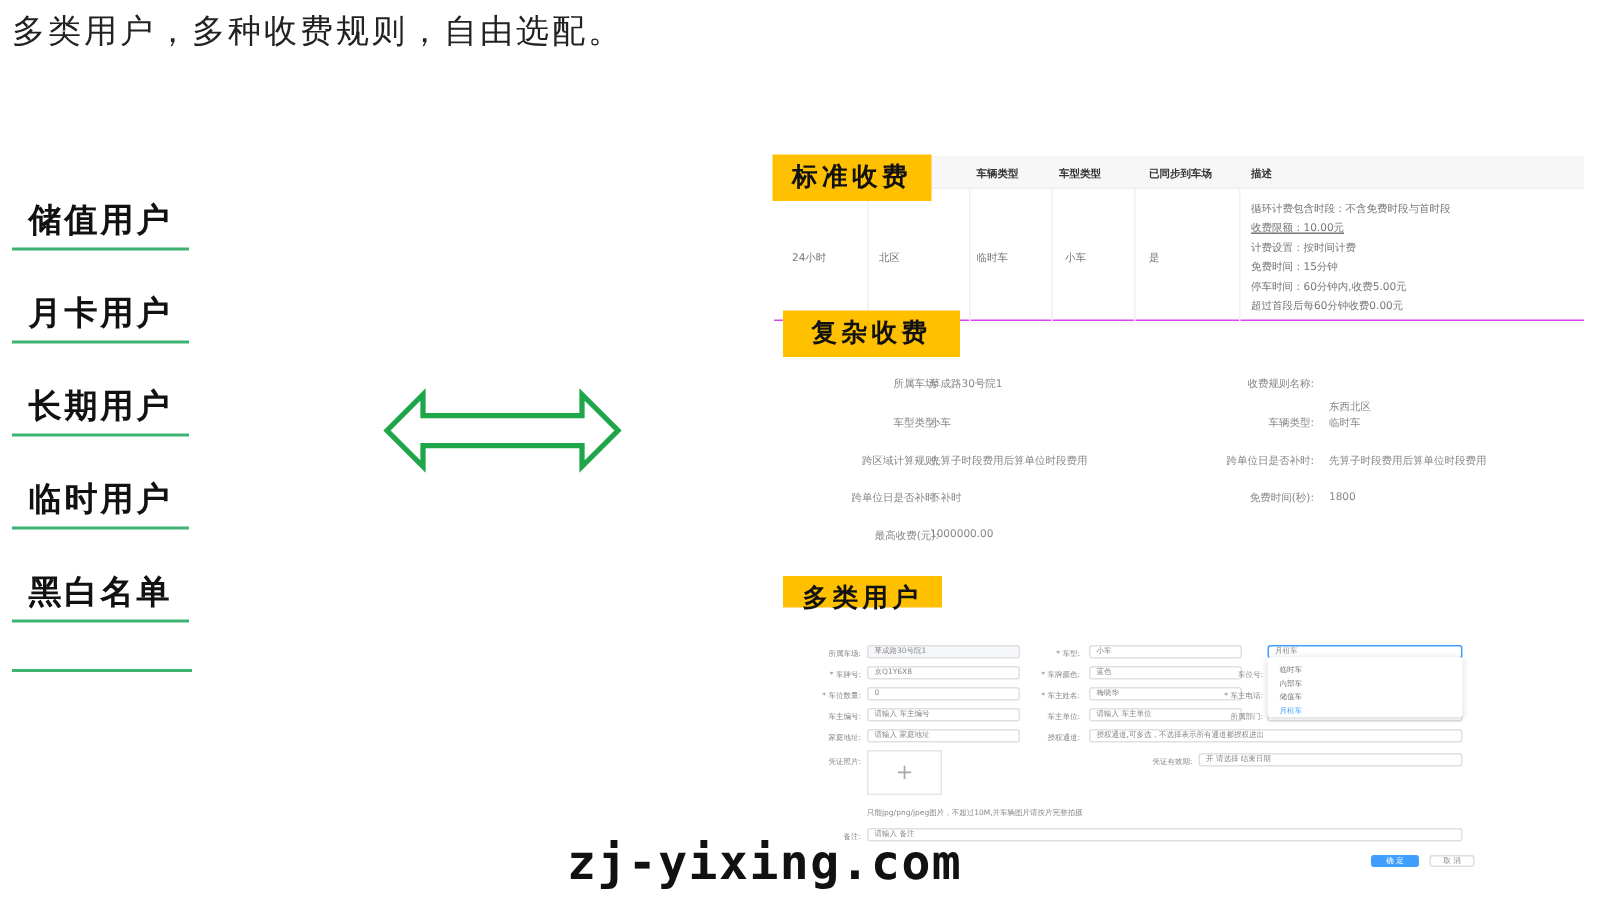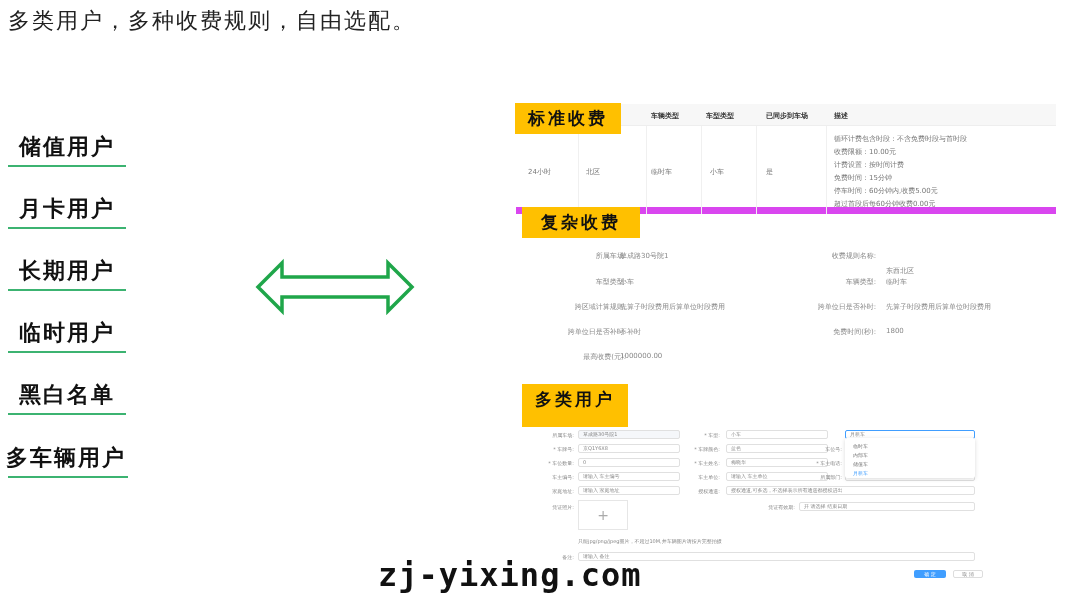--- a/index.html
+++ b/index.html
@@ -4,21 +4,21 @@
 <style>
   * { box-sizing: border-box; margin: 0; padding: 0; }
   body { width: 1076px; height: 603px; background: #ffffff; position: relative; overflow: hidden; font-family: "DejaVu Sans", sans-serif; }
   .headline { position: absolute; left: 8px; top: 6px; font-family: "DejaVu Serif", serif; font-size: 22px; color: #222; letter-spacing: 2px; }
   .user-type { position: absolute; width: 118px; text-align: center; font-family: "DejaVu Serif", serif; font-weight: bold; font-size: 22px; color: #111; letter-spacing: 2px; }
   .user-type .line { position: absolute; left: 0; right: 0; bottom: -5px; height: 2px; background: #3cb371; }
   .arrow { position: absolute; left: 255px; top: 258px; }
   .tag { position: absolute; background: #ffc000; font-family: "DejaVu Serif", serif; font-weight: bold; color: #111; font-size: 17px; text-align: center; letter-spacing: 3px; }
   .panel { position: absolute; font-size: 7px; color: #666; }
   
-  .std-table { left: 516px; top: 104px; width: 540px; height: 110px; border-bottom: 7px solid #d946ef; }
+  .std-table { left: 516px; top: 104px; width: 540px; height: 110px; border-bottom: 1px solid #d946ef; }
   .std-head { position: absolute; left: 0; top: 0; width: 540px; height: 22px; background: #f7f7f7; border-bottom: 1px solid #eee; }
   .std-head span { position: absolute; top: 7px; color: #333; font-weight: bold; }
   .std-row span { position: absolute; color: #777; }
   .col-sep { position: absolute; top: 22px; width: 1px; height: 88px; background: #f0f0f0; }
   .desc-line { position: absolute; left: 318px; color: #777; }
   
   .complex { left: 516px; top: 245px; width: 540px; height: 120px; }
   .cx-label { position: absolute; text-align: right; color: #888; width: 110px; }
   .cx-val { position: absolute; color: #888; }
   
@@ -36,21 +36,21 @@
 </head>
 <body>
 
 <div class="headline">多类用户，多种收费规则，自由选配。</div>
 
 <div class="user-type" style="left:8px; top:132px;"><span>储值用户</span><div class="line"></div></div>
 <div class="user-type" style="left:8px; top:194px;"><span>月卡用户</span><div class="line"></div></div>
 <div class="user-type" style="left:8px; top:256px;"><span>长期用户</span><div class="line"></div></div>
 <div class="user-type" style="left:8px; top:318px;"><span>临时用户</span><div class="line"></div></div>
 <div class="user-type" style="left:8px; top:380px;"><span>黑白名单</span><div class="line"></div></div>
-<div class="user-type" style="left:4px; top:443px; width:124px;"><span>多车辆用户</span><div class="line" style="left:4px;"></div></div>
+<div class="user-type" style="left:4px; top:443px; width:124px;"><div class="line" style="left:4px;"></div></div>
 
 <svg class="arrow" width="160" height="58" viewBox="0 0 160 58">
   <polygon points="3,29 27,5 27,19 133,19 133,5 157,29 133,53 133,39 27,39 27,53" fill="none" stroke="#1fa64a" stroke-width="3.5" stroke-linejoin="miter"></polygon>
 </svg>
 
 <div class="panel std-table">
   <div class="std-head">
     <span style="left:135px;">车辆类型</span>
     <span style="left:190px;">车型类型</span>
     <span style="left:250px;">已同步到车场</span>
@@ -62,21 +62,21 @@
   <div class="col-sep" style="left:240px;"></div>
   <div class="col-sep" style="left:310px;"></div>
   <div class="std-row">
     <span style="left:12px; top:63px;">24小时</span>
     <span style="left:70px; top:63px;text-align:right;">北区</span>
     <span style="left:135px; top:63px;">临时车</span>
     <span style="left:194px; top:63px;">小车</span>
     <span style="left:250px; top:63px;">是</span>
   </div>
   <div class="desc-line" style="top:30px;">循环计费包含时段：不含免费时段与首时段</div>
-  <div class="desc-line" style="top:43px;">收费限额：10.00元</div>
+  <div class="desc-line" style="top:43px;text-decoration:underline;">收费限额：10.00元</div>
   <div class="desc-line" style="top:56px;">计费设置：按时间计费</div>
   <div class="desc-line" style="top:69px;">免费时间：15分钟</div>
   <div class="desc-line" style="top:82px;">停车时间：60分钟内,收费5.00元</div>
   <div class="desc-line" style="top:95px;">超过首段后每60分钟收费0.00元</div>
 </div>
 <div class="tag" style="left:515px; top:103px; width:106px; height:31px; line-height:31px;">标准收费</div>
 
 <div class="tag" style="left:522px; top:207px; width:118px; height:31px; line-height:31px;">复杂收费</div>
 <div class="panel complex">
   <div class="cx-label" style="left:0; top:6px;">所属车场:</div>
@@ -93,21 +93,21 @@
   <div class="cx-label" style="left:250px; top:6px;">收费规则名称:</div>
   <div class="cx-val" style="left:370px; top:6px;margin-top:15px;">东西北区</div>
   <div class="cx-label" style="left:250px; top:32px;">车辆类型:</div>
   <div class="cx-val" style="left:370px; top:32px;">临时车</div>
   <div class="cx-label" style="left:250px; top:57px;">跨单位日是否补时:</div>
   <div class="cx-val" style="left:370px; top:57px;">先算子时段费用后算单位时段费用</div>
   <div class="cx-label" style="left:250px; top:82px;">免费时间(秒):</div>
   <div class="cx-val" style="left:370px; top:82px;">1800</div>
 </div>
 
-<div class="tag" style="left:522px; top:384px; width:106px; height:43px; line-height:31px;">多类用户</div>
+<div class="tag" style="left:522px; top:384px; width:106px; height:21px; line-height:31px;">多类用户</div>
 <div class="panel form">
 
   <div class="f-label" style="left:-26px; top:4px;">所属车场:</div>
   <div class="f-input disabled" style="left:38px; top:2px; width:102px;">草成路30号院1</div>
   <div class="f-label" style="left:120px; top:4px;">* 车型:</div>
   <div class="f-input" style="left:186px; top:2px; width:102px;">小车</div>
   <div class="f-label" style="left:262px; top:4px;">* 车类:</div>
   <div class="f-input" style="left:305px; top:2px; width:130px; border-color:#409eff;">月租车</div>
 
   <div class="f-label" style="left:-26px; top:18px;">* 车牌号:</div>

